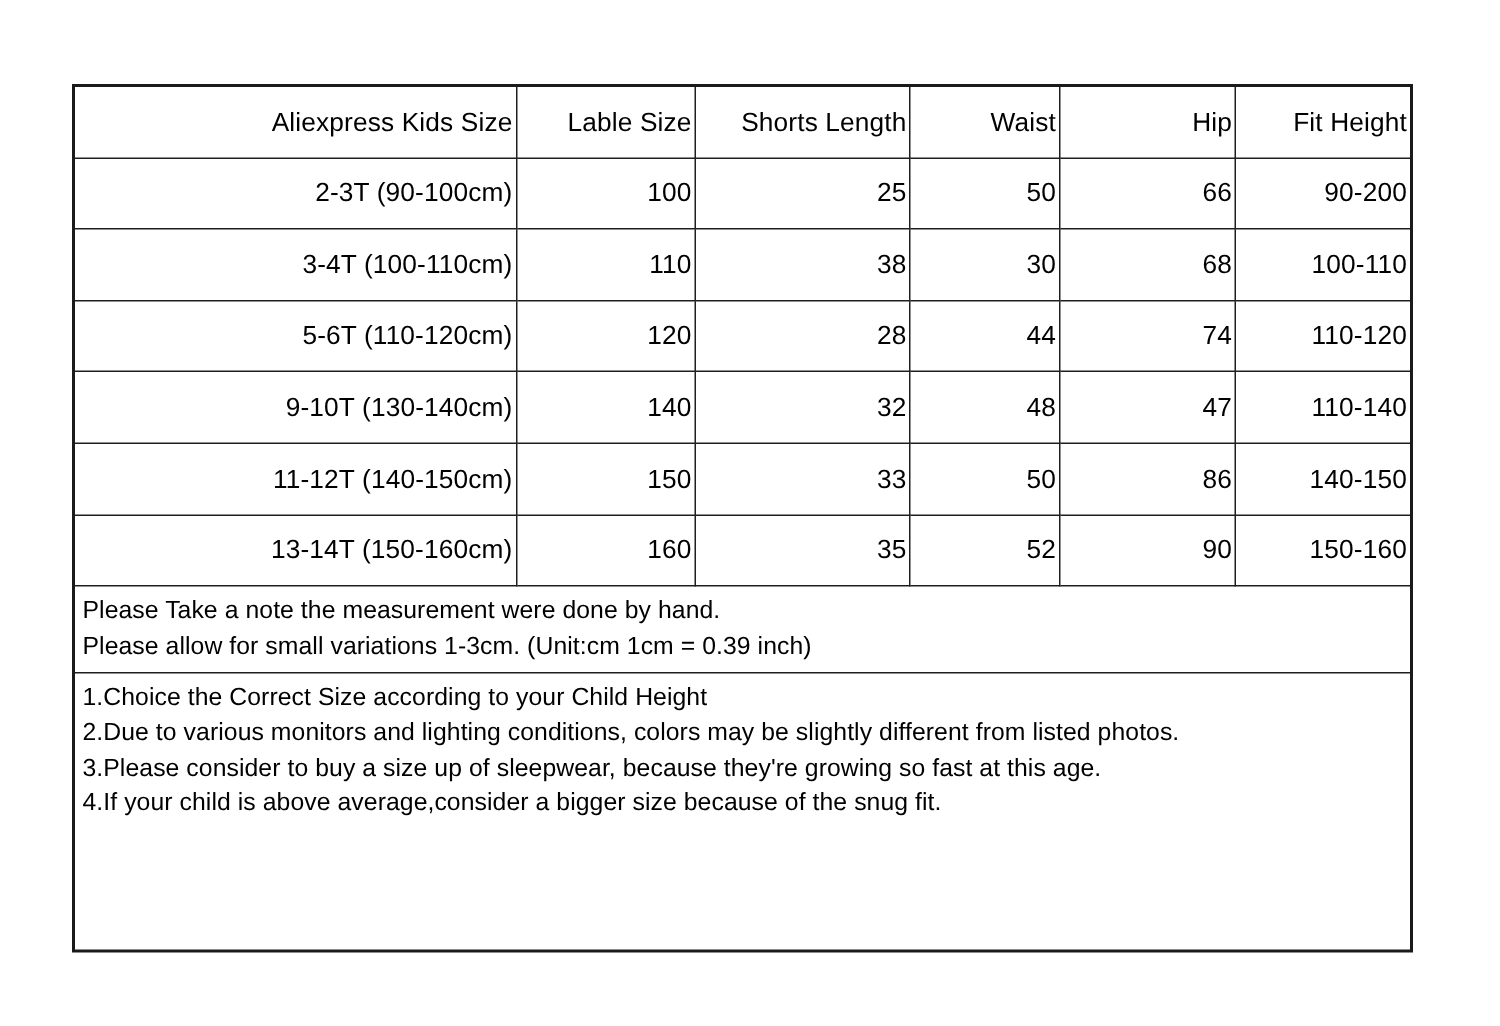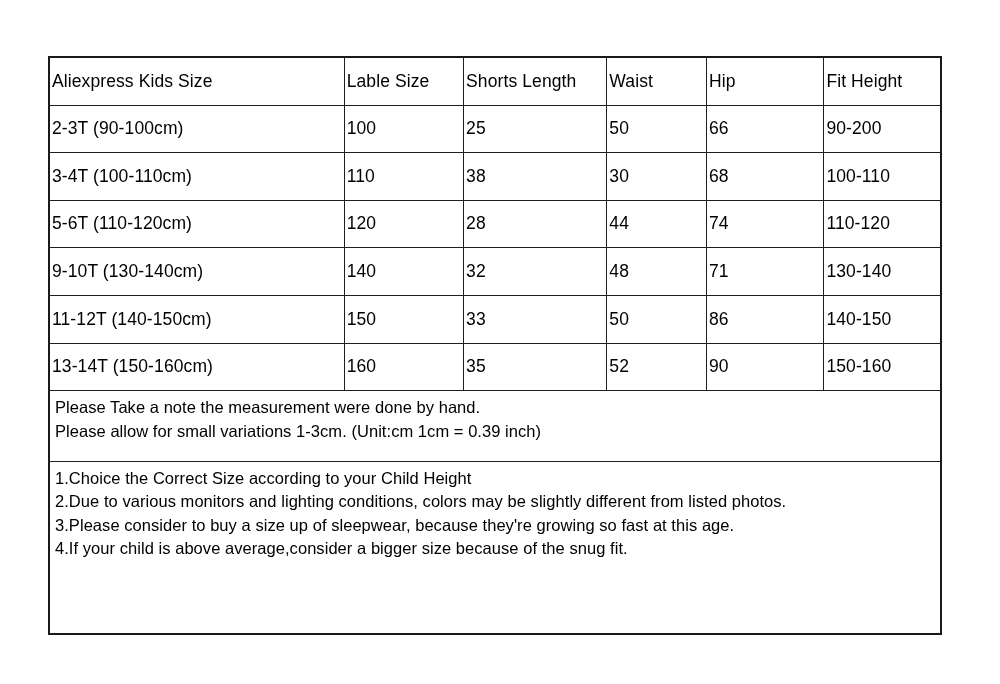--- a/index.html
+++ b/index.html
@@ -46,21 +46,21 @@
   table.size-table col.c-lable   { width: 13.42%; }
   table.size-table col.c-shorts  { width: 16.10%; }
   table.size-table col.c-waist   { width: 11.19%; }
   table.size-table col.c-hip     { width: 13.20%; }
   table.size-table col.c-fit     { width: 13.04%; }
 
   table.size-table th,
   table.size-table td {
     border-right: 1.6px solid #1f1f1f;
     border-bottom: 1.6px solid #1f1f1f;
-    text-align: left;
+    text-align: right;
     vertical-align: middle;
     height: 46.6px;
     padding: 0 2px;
     font-weight: normal;
     font-size: 17.5px;
     line-height: 1.1;
     letter-spacing: 0.1px;
     white-space: nowrap;
   }
   table.size-table th:last-child,
@@ -80,21 +80,21 @@
     box-sizing: border-box;
     padding: 4px 0 2px 5px;
     font-size: 16.5px;
     line-height: 1.42;
     letter-spacing: 0.05px;
     white-space: nowrap;
   }
   #measure-note {
     border-bottom: 1.6px solid #1f1f1f;
     padding-top: 5px;
-    padding-bottom: 18px;
+    padding-bottom: 5px;
   }
   #warm-tips {
     padding-top: 5px;
   }
   .note-line { display: block; }
 </style>
 </head>
 <body>
 
 <div id="page">
@@ -143,22 +143,22 @@
           <td>28</td>
           <td>44</td>
           <td>74</td>
           <td>110-120</td>
         </tr>
         <tr>
           <td>9-10T (130-140cm)</td>
           <td>140</td>
           <td>32</td>
           <td>48</td>
-          <td>71</td>
-          <td>130-140</td>
+          <td>47</td>
+          <td>110-140</td>
         </tr>
         <tr>
           <td>11-12T (140-150cm)</td>
           <td>150</td>
           <td>33</td>
           <td>50</td>
           <td>86</td>
           <td>140-150</td>
         </tr>
         <tr>

